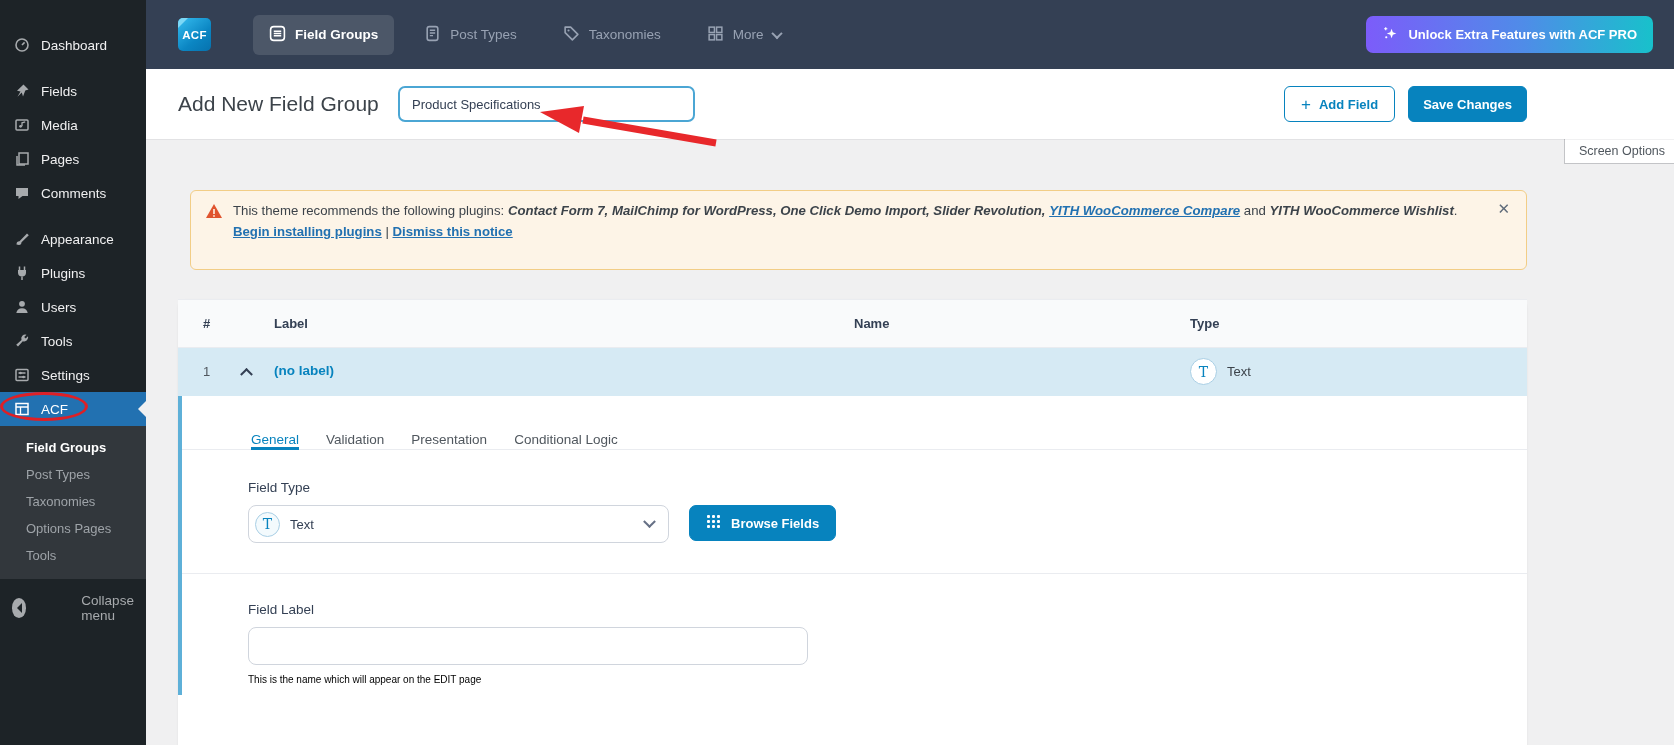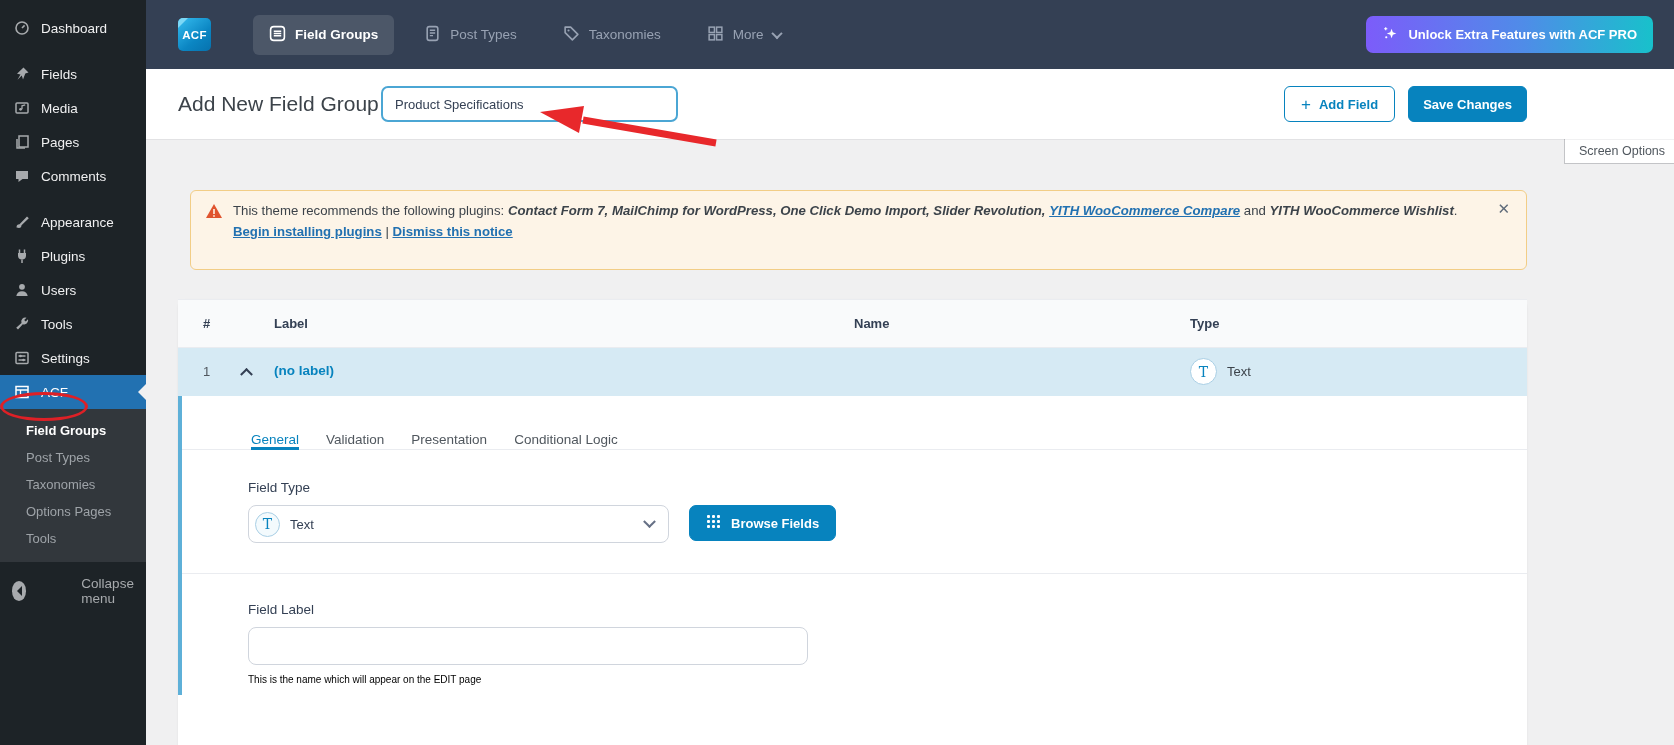--- a/index.html
+++ b/index.html
@@ -4,21 +4,21 @@
 <style>
   * { box-sizing: border-box; margin: 0; padding: 0; }
   html,body { width:1674px; height:745px; }
   body {
     font-family: "Liberation Sans", sans-serif;
     background:#f0f0f1; position:relative; overflow:hidden;
     color:#3c434a; font-size:13px;
   }
   
   .wp-sidebar { position:absolute; left:0; top:0; width:146px; height:745px; background:#1d2327; z-index:5; }
-  .wp-menu { padding-top:11px; }
+  .wp-menu { padding-top:28px; }
   .wp-menu-item { display:flex; align-items:center; height:34px; padding-left:12px; cursor:pointer; color:#f0f0f1; font-size:13.5px; }
   .wp-menu-item .mi { width:20px; height:18px; margin-right:9px; display:flex; align-items:center; justify-content:center; }
   .wp-menu-item svg { stroke:#a7aaad; fill:none; }
   .wp-menu-item svg .f { fill:#a7aaad; stroke:none; }
   .gap { height:12px; }
   .wp-menu-item.active { background:#2271b1; color:#fff; position:relative; }
   .wp-menu-item.active svg { stroke:#fff; }
   .wp-menu-item.active::after { content:""; position:absolute; right:0; top:50%; margin-top:-8px;
     border:8px solid transparent; border-right-color:#f0f0f1; }
   .wp-submenu { background:#32373c; padding:8px 0 10px; }
@@ -40,21 +40,21 @@
   .acf-tab svg { stroke:#98a2b3; fill:none; }
   .acf-tab.active { background:rgba(255,255,255,.12); color:#fff; font-weight:600; }
   .acf-tab.active svg { stroke:#fff; }
   .chev-down { width:8px; height:8px; border-right:2px solid #98a2b3; border-bottom:2px solid #98a2b3; transform:rotate(45deg) translate(-1px,-1px); }
   .pro-btn { position:absolute; right:21px; top:16px; height:37px; padding:0 16px; border:none; border-radius:7px;
     background:linear-gradient(90deg,#7c5cfa 0%,#4f8ce8 55%,#18c1cb 100%);
     color:#fff; font-size:13px; font-weight:600; display:flex; align-items:center; gap:9px; cursor:pointer; font-family:inherit; }
   
   .page-header { position:absolute; left:146px; top:69px; right:0; height:70px; background:#fff; display:flex; align-items:center; z-index:3; box-shadow:0 1px 0 rgba(16,24,40,.06); }
   .page-title { margin-left:32px; font-size:21px; font-weight:500; color:#3c434a; }
-  .title-input { position:absolute; left:235px; top:17px; width:297px; height:36px; border:2px solid #4ba6d4; border-radius:7px;
+  .title-input { position:absolute; left:252px; top:17px; width:297px; height:36px; border:2px solid #4ba6d4; border-radius:7px;
     padding:0 12px; font-size:13px; color:#344054; font-family:inherit; outline:none; background:#fff; }
   .header-actions { position:absolute; right:147px; top:17px; display:flex; gap:13px; }
   .btn { height:36px; border-radius:6px; font-size:13px; font-weight:600; font-family:inherit; cursor:pointer; display:flex; align-items:center; }
   .btn-outline { background:#fff; border:1px solid #0783be; color:#0783be; padding:0 16px; gap:8px; }
   .btn-outline .plus { font-size:17px; font-weight:400; line-height:1; }
   .btn-primary { background:#0783be; border:1px solid #0783be; color:#fff; padding:0 14px; }
   .screen-options { position:absolute; right:-6px; top:137px; width:116px; height:27px; background:#fff; border:1px solid #c3c4c7;
     font-size:12.5px; color:#50575e; display:flex; align-items:center; justify-content:center; cursor:pointer; z-index:2; }
   
   .notice { position:absolute; left:190px; top:190px; width:1337px; height:80px; background:#fdf4e7; border:1px solid #f2cd86; border-radius:6px; padding:9px 20px 0 12px; z-index:2; }

